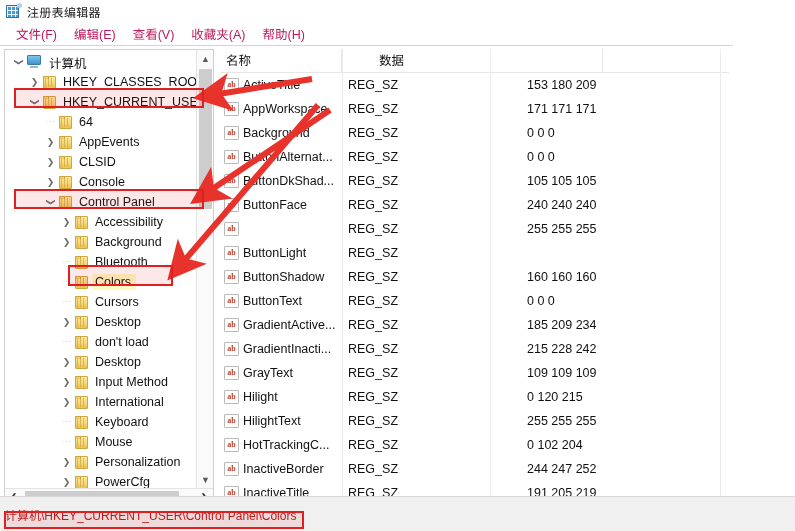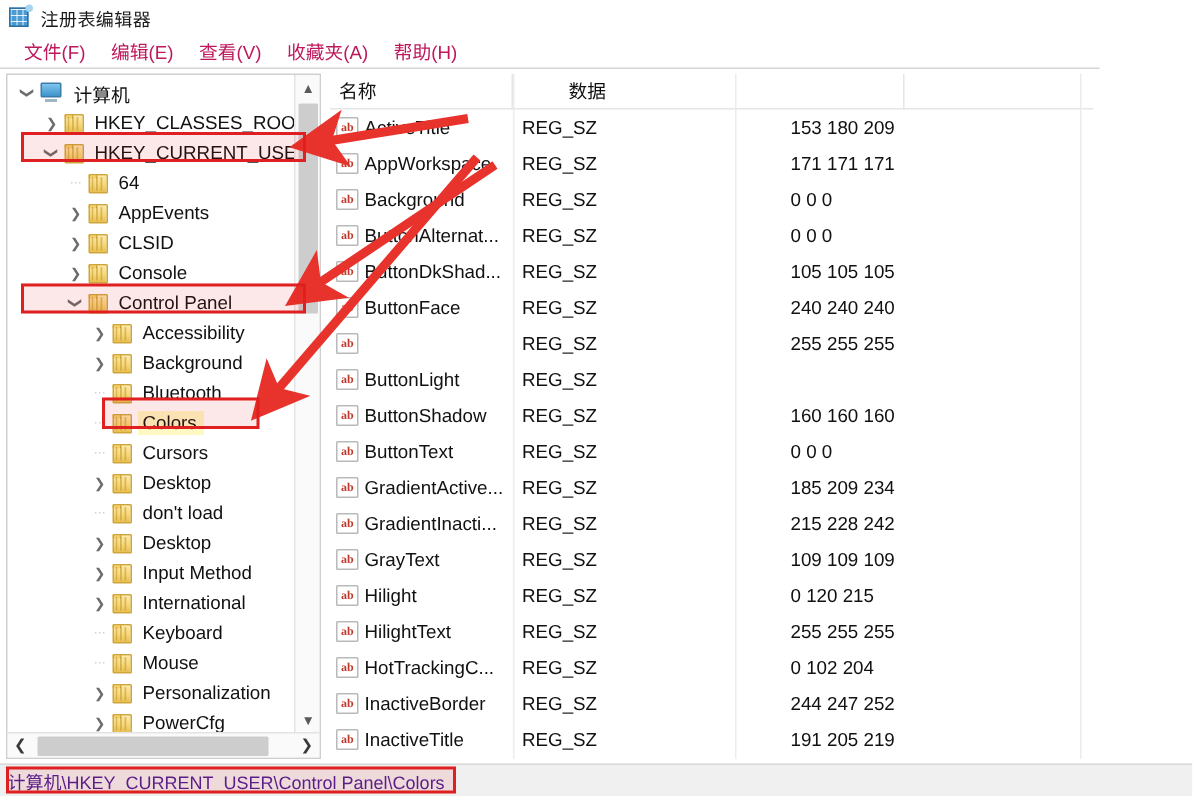--- a/index.html
+++ b/index.html
@@ -205,26 +205,26 @@
     color: #c0392b; font-weight: bold;
     font-family: "Liberation Serif", serif;
   }
 
   .vline {
     position: absolute; top: 0; bottom: 0; width: 1px; background: #ececec;
   }
 
   
   .statusbar {
-    position: absolute; left: 0; bottom: 0; width: 795px; height: 22px;
+    position: absolute; left: 0; bottom: 0; width: 795px; height: 35px;
     background: #f0f0f0;
     border-top: 1px solid #d8d8d8;
     display: flex; align-items: center;
     padding-left: 5px;
-    font-size: 12px; color: #4c1d95;
+    font-size: 12px; color: #b91c1c;
   }
 
   
   .anno-box {
     position: absolute;
     border: 2px solid #e02020;
     background: rgba(224,32,32,0.10);
     pointer-events: none;
   }
   .anno-svg {

